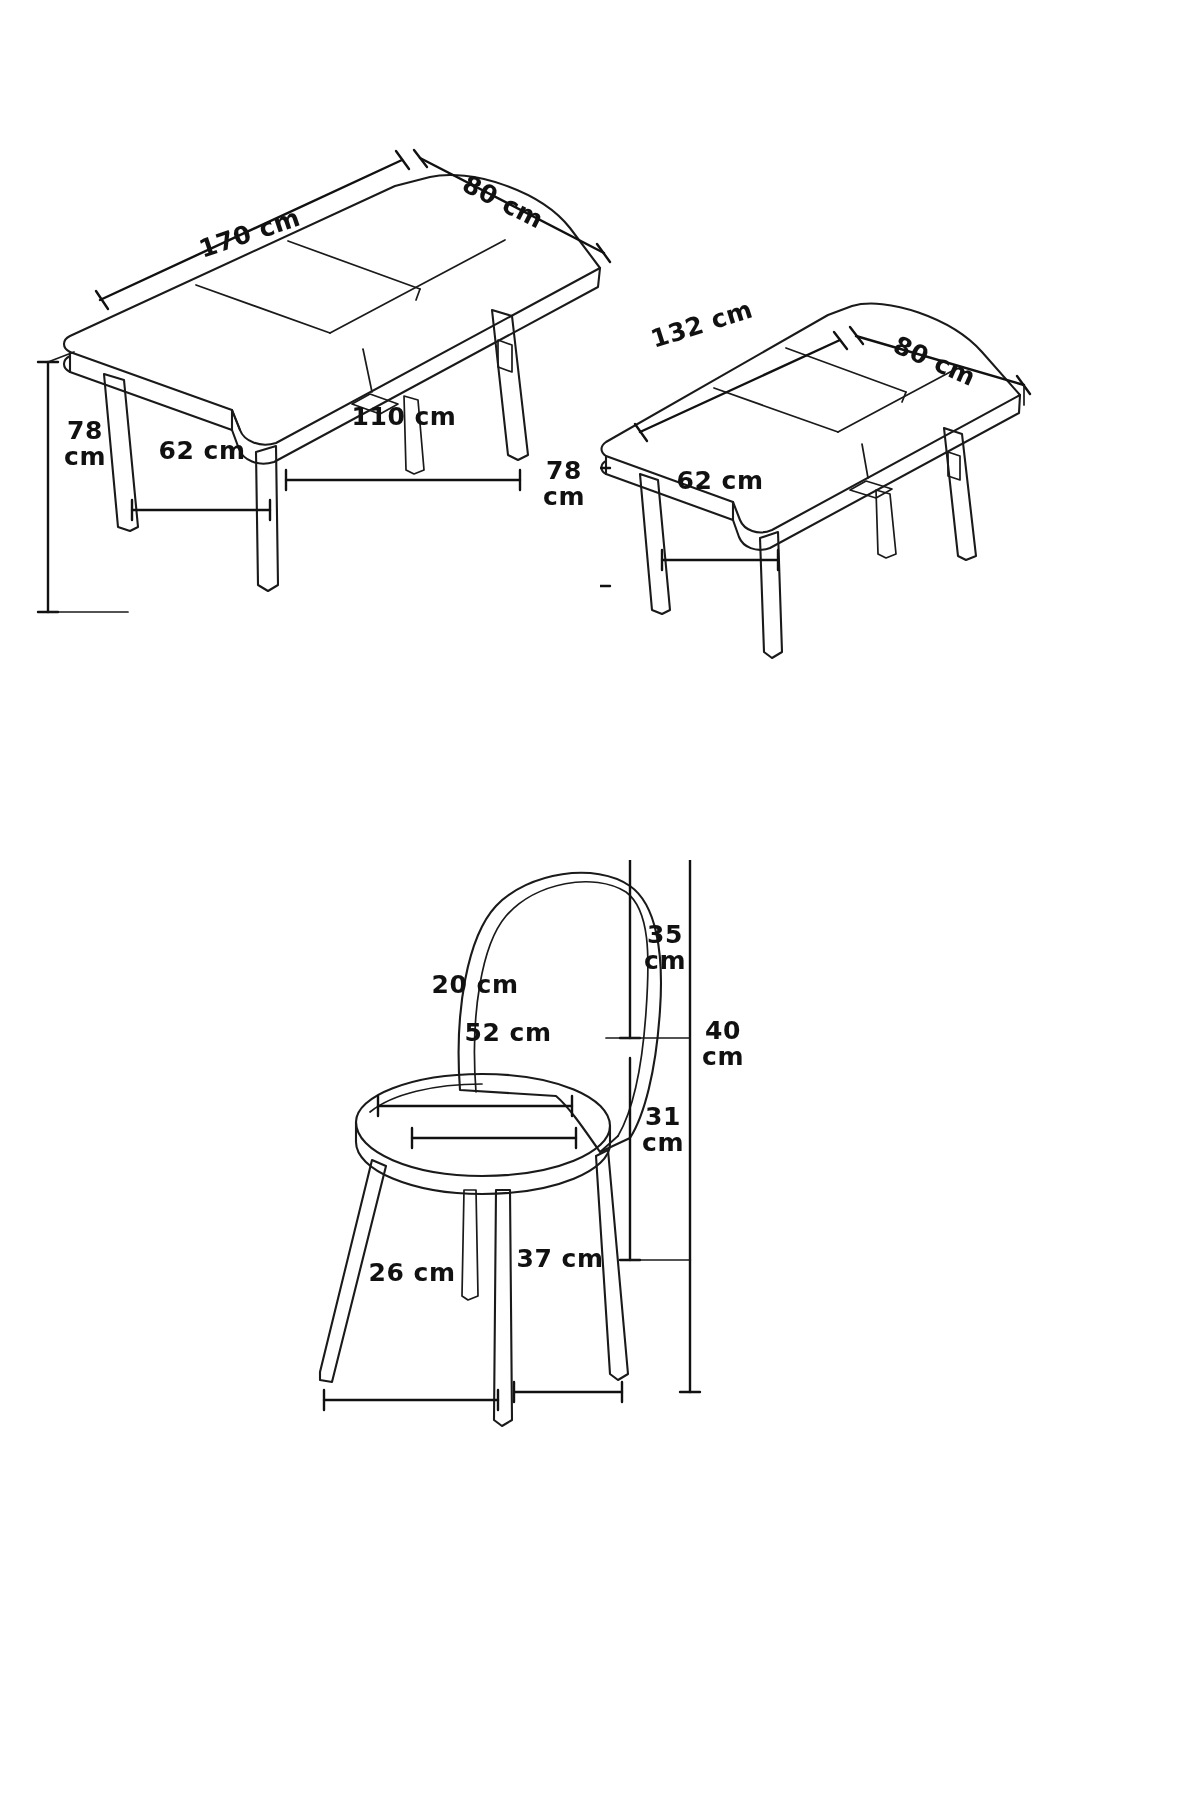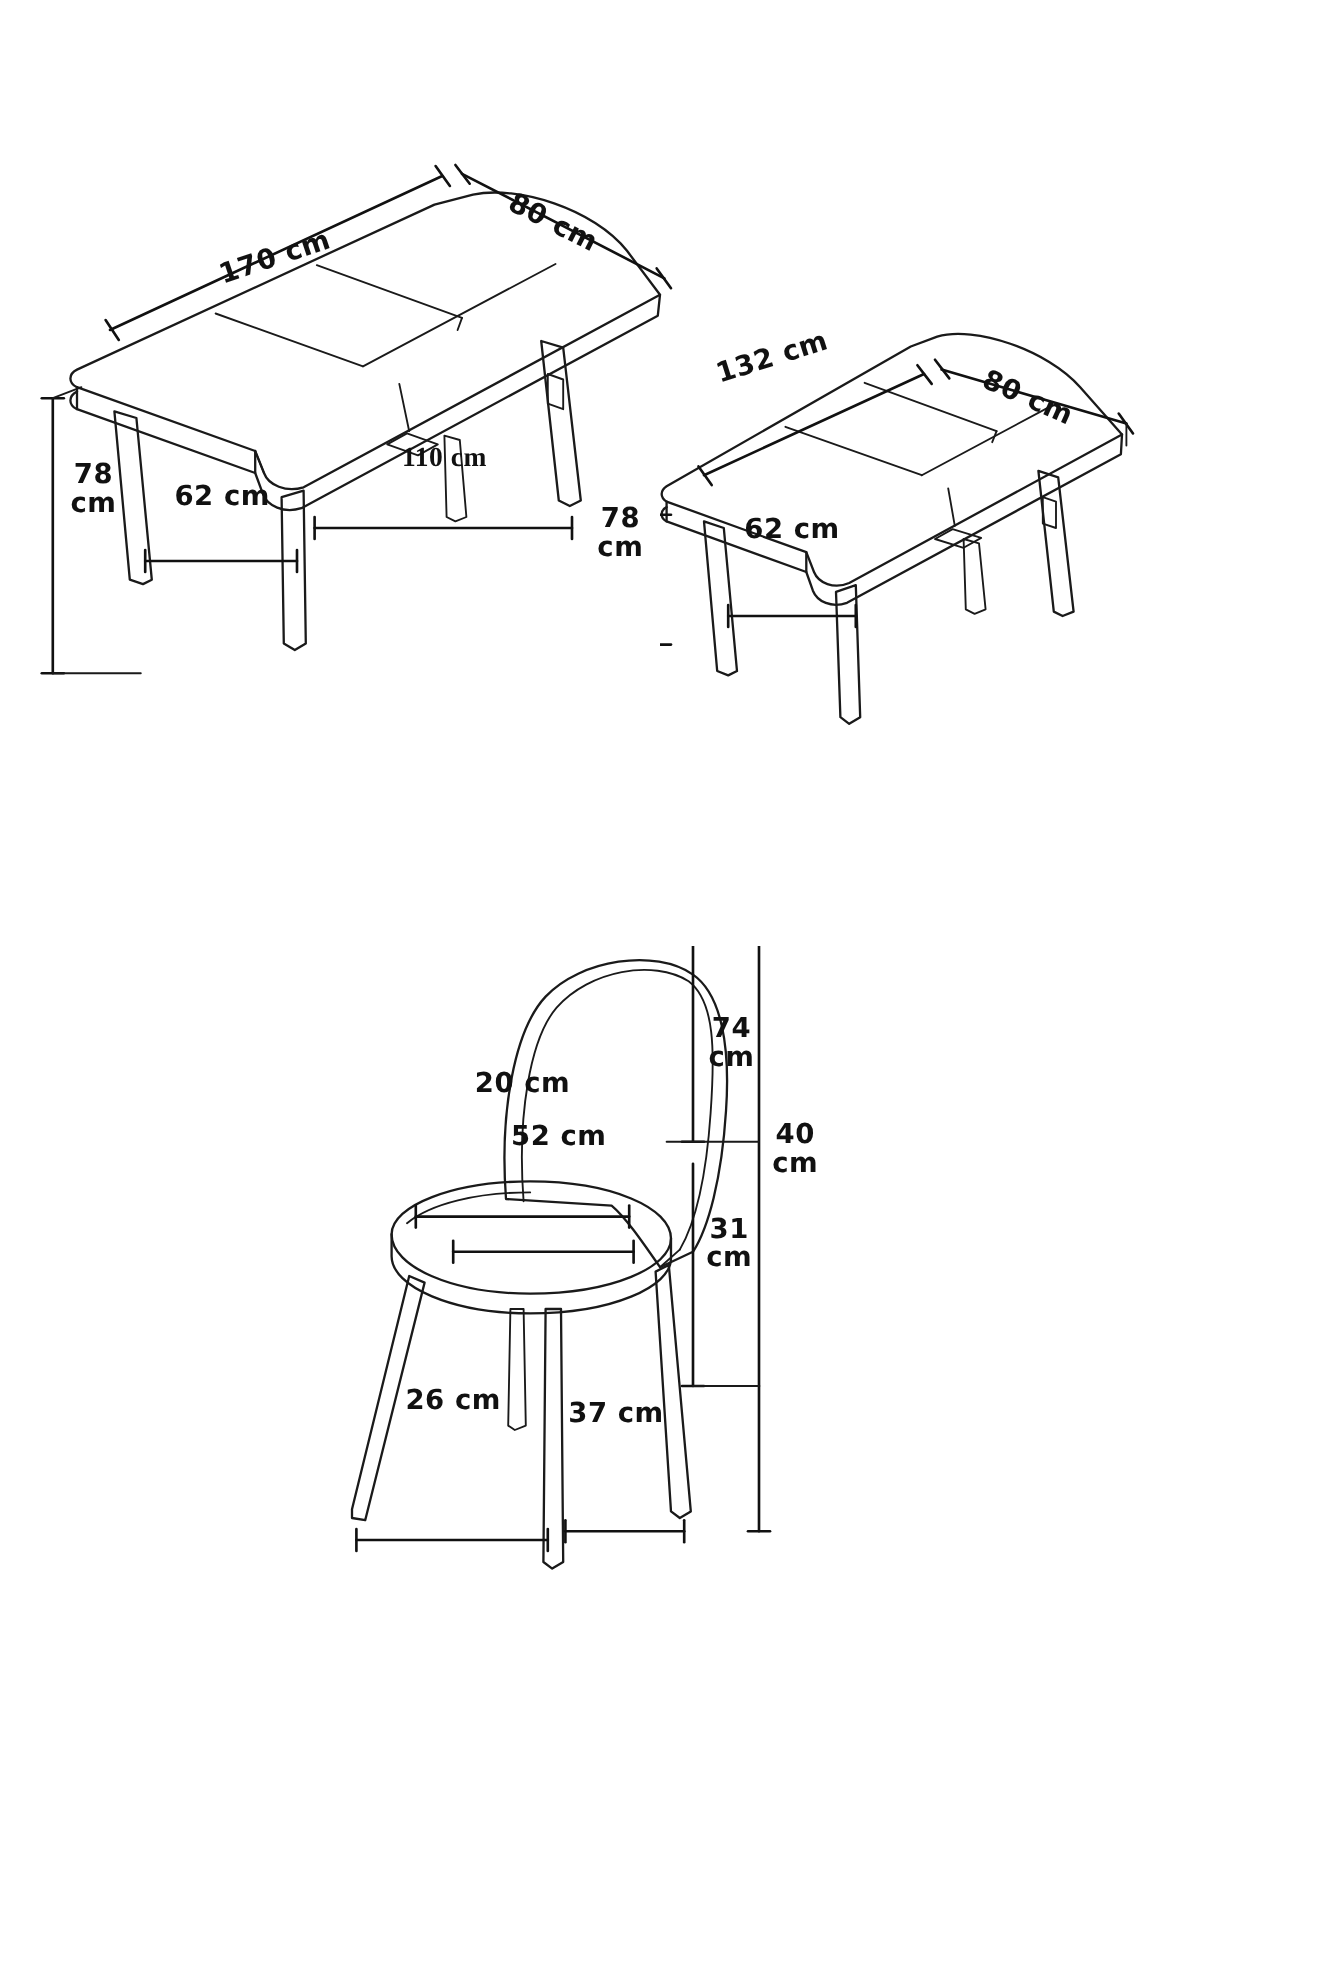--- a/index.html
+++ b/index.html
@@ -96,21 +96,21 @@
       <path class="dim" d="M 286,480 L 520,480"></path>
       <path class="tick" d="M 286,470 L 286,490"></path>
       <path class="tick" d="M 520,470 L 520,490"></path>
     </svg>
 
     <div class="dim-label rot-18" style="left:196px; top:238px;">170 cm</div>
     <div class="dim-label" style="left:470px; top:171px; transform:rotate(27deg); transform-origin:left top;">80 cm</div>
     <div class="dim-label" style="left:60px; top:418px; width:50px;">78
 cm</div>
     <div class="dim-label" style="left:146px; top:438px; width:112px;">62 cm</div>
-    <div class="dim-label" style="left:340px; top:404px; width:128px;font-family:Liberation Serif, serif;">110 cm</div>
+    <div class="dim-label" style="left:340px; top:404px; width:128px;">110 cm</div>
   </div>
 
   <div style="position:absolute;left:600px;top:200px;width:600px;height:560px;">
     <svg width="600" height="560" viewBox="0 0 600 560">
 
       <path class="ln" d="M 228,115 L 252,106 C 286,96 352,118 382,152 L 420,195
                           L 172,330 C 158,336 144,330 140,320 L 133,302
                           L 6,256 C 0,252 0,246 6,242 L 228,115 Z"></path>
       <path class="ln" d="M 420,195 L 419,213 L 170,348 C 156,353 143,347 139,337 L 133,320"></path>
       <path class="ln" d="M 133,302 L 133,320 L 6,274 C 0,271 0,264 6,261"></path>
@@ -205,25 +205,25 @@
 
       <path class="dim" d="M 24,540 L 198,540"></path>
       <path class="tick" d="M 24,530 L 24,550"></path>
       <path class="tick" d="M 198,530 L 198,550"></path>
 
       <path class="dim" d="M 214,532 L 322,532"></path>
       <path class="tick" d="M 214,522 L 214,542"></path>
       <path class="tick" d="M 322,522 L 322,542"></path>
     </svg>
 
-    <div class="dim-label" style="left:338px; top:62px; width:54px;">74
+    <div class="dim-label" style="left:338px; top:62px; width:54px;">35
 cm</div>
     <div class="dim-label" style="left:396px; top:158px; width:54px;">40
 cm</div>
     <div class="dim-label" style="left:336px; top:244px; width:54px;">31
 cm</div>
     <div class="dim-label" style="left:120px; top:112px; width:110px;">20 cm</div>
     <div class="dim-label" style="left:152px; top:160px; width:112px;">52 cm</div>
     <div class="dim-label" style="left:56px; top:400px; width:112px;">26 cm</div>
-    <div class="dim-label" style="left:204px; top:412px; width:112px;">37 cm</div>
+    <div class="dim-label" style="left:204px; top:386px; width:112px;">37 cm</div>
   </div>
 
 </div>
 
 </body></html>

